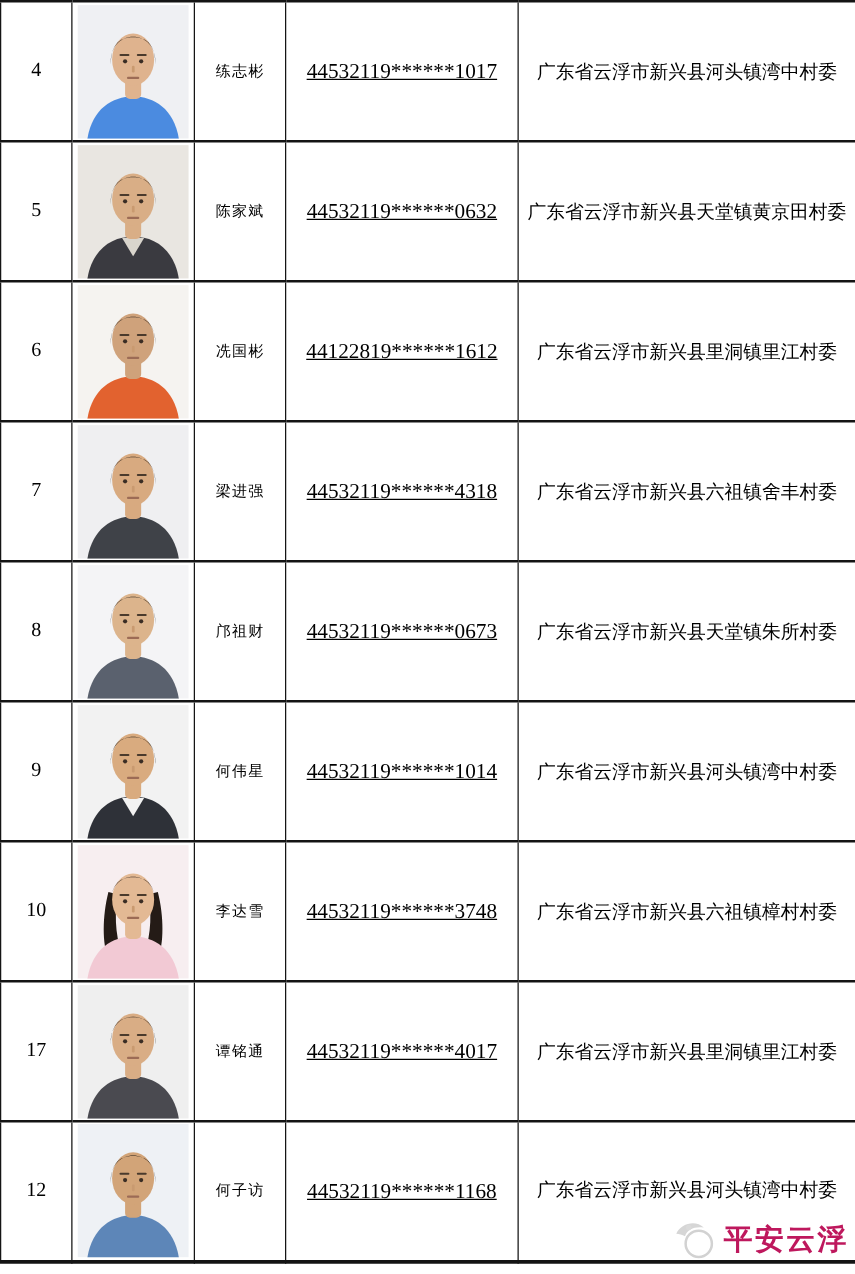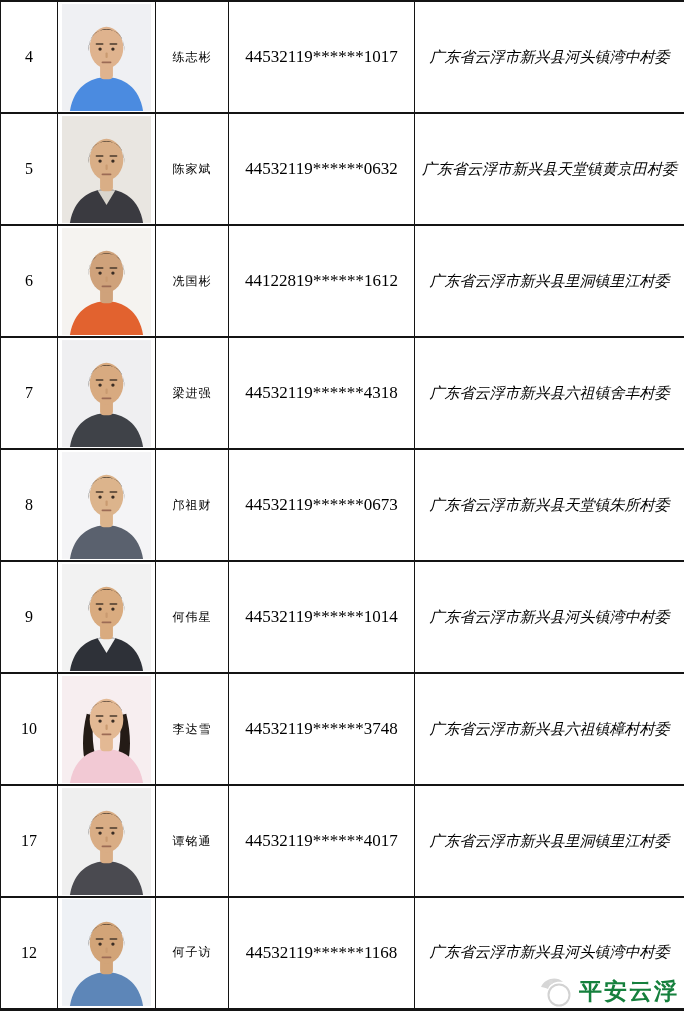--- a/index.html
+++ b/index.html
@@ -31,22 +31,22 @@
     padding: 0;
     text-align: center;
     vertical-align: middle;
     overflow: hidden;
     white-space: nowrap;
   }
   tr.row { height: 112px; }
   td.cell-no   { font-size: 16px; }
   td.cell-photo { vertical-align: bottom; }
   td.cell-name { font-size: 12px; letter-spacing: 1px; }
-  td.cell-id   { font-size: 17px; }
-  td.cell-addr { font-size: 15px; font-style: italic; }
+  td.cell-id   { font-size: 17px; text-decoration: underline; }
+  td.cell-addr { font-size: 15px; }
   .portrait {
     width: 89px;
     height: 107px;
     margin: 0 auto;
     display: block;
     line-height: 0;
   }
   .portrait svg { display: block; width: 100%; height: 100%; }
   .watermark {
     position: absolute;
@@ -55,21 +55,21 @@
     display: flex;
     align-items: center;
     gap: 5px;
     pointer-events: none;
   }
   .wm-logo { line-height: 0; }
   .wm-text {
     font-size: 23px;
     font-weight: bold;
     letter-spacing: 2px;
-    color: #15803d;
+    color: #be185d;
     text-shadow: 1px 1px 0 #ffffff;
   }
 </style>
 </head>
 <body>
 
 <div class="page">
 
   <table class="roster-table">
     <colgroup>

